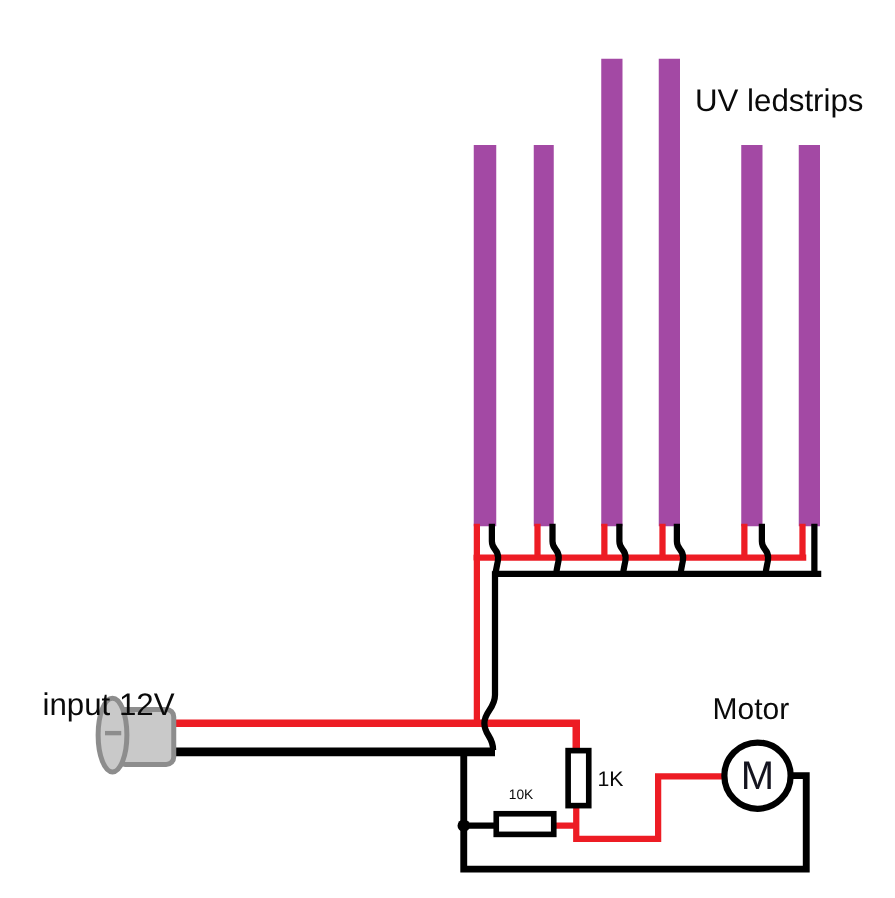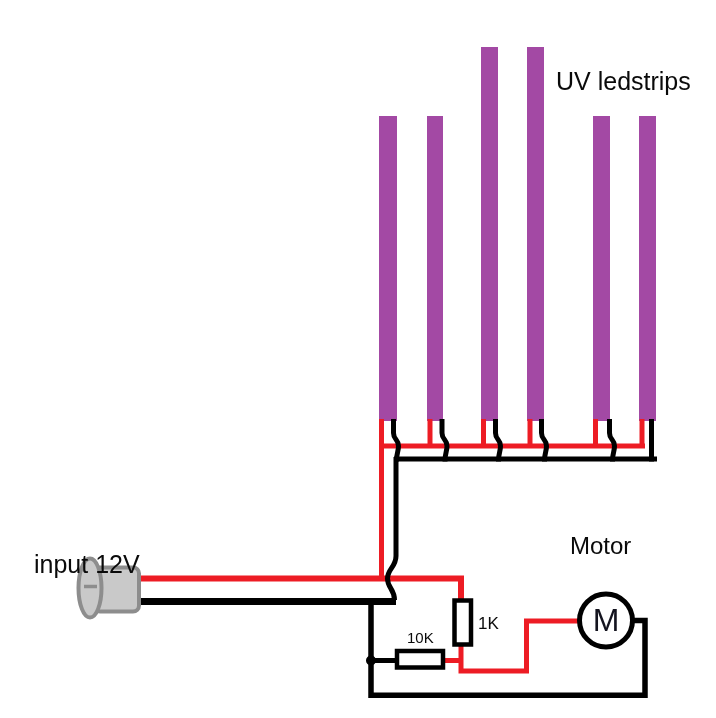--- a/index.html
+++ b/index.html
@@ -30,23 +30,23 @@
   .comp { fill: #ffffff; stroke: var(--wire-negative); }
   .jack-part { fill: var(--connector-fill); stroke: var(--connector-stroke); }
   .label {
     position: absolute;
     color: var(--text);
     white-space: nowrap;
     line-height: 1.1;
   }
   .label-ledstrips { left: 556px; top: 68px;  font-size: 25px; }
   .label-input     { left: 34px;  top: 514px; font-size: 25px; margin-top: 37px; }
-  .label-motor     { left: 570px; top: 533px; font-size: 24px; }
+  .label-motor     { left: 570px; top: 555px; font-size: 24px; }
   .label-1k        { left: 478px; top: 615px; font-size: 17px; }
-  .label-10k       { left: 407px; top: 630px; font-size: 15px; }
+  .label-10k       { left: 407px; top: 630px; font-size: 11px; }
   .motor-symbol {
     position: absolute;
     left: 581px; top: 595px;
     width: 50px; height: 50px;
     display: flex; align-items: center; justify-content: center;
     font-size: 32px;
     color: #14141f;
   }
 </style>
 </head>

